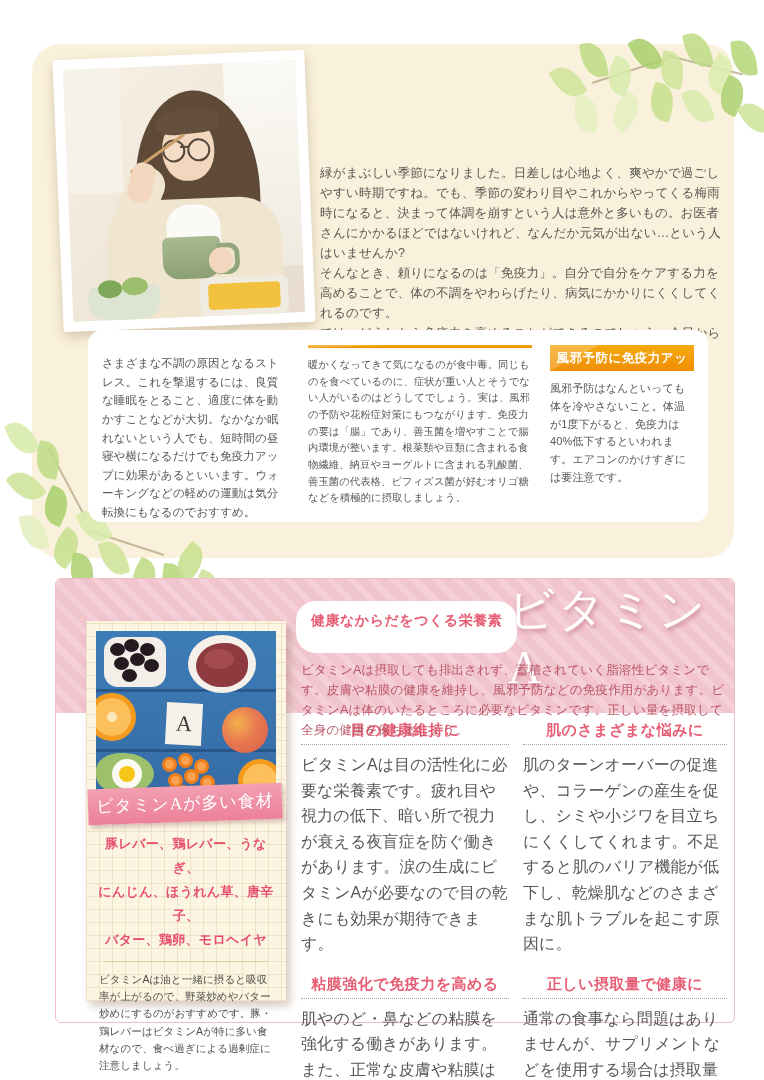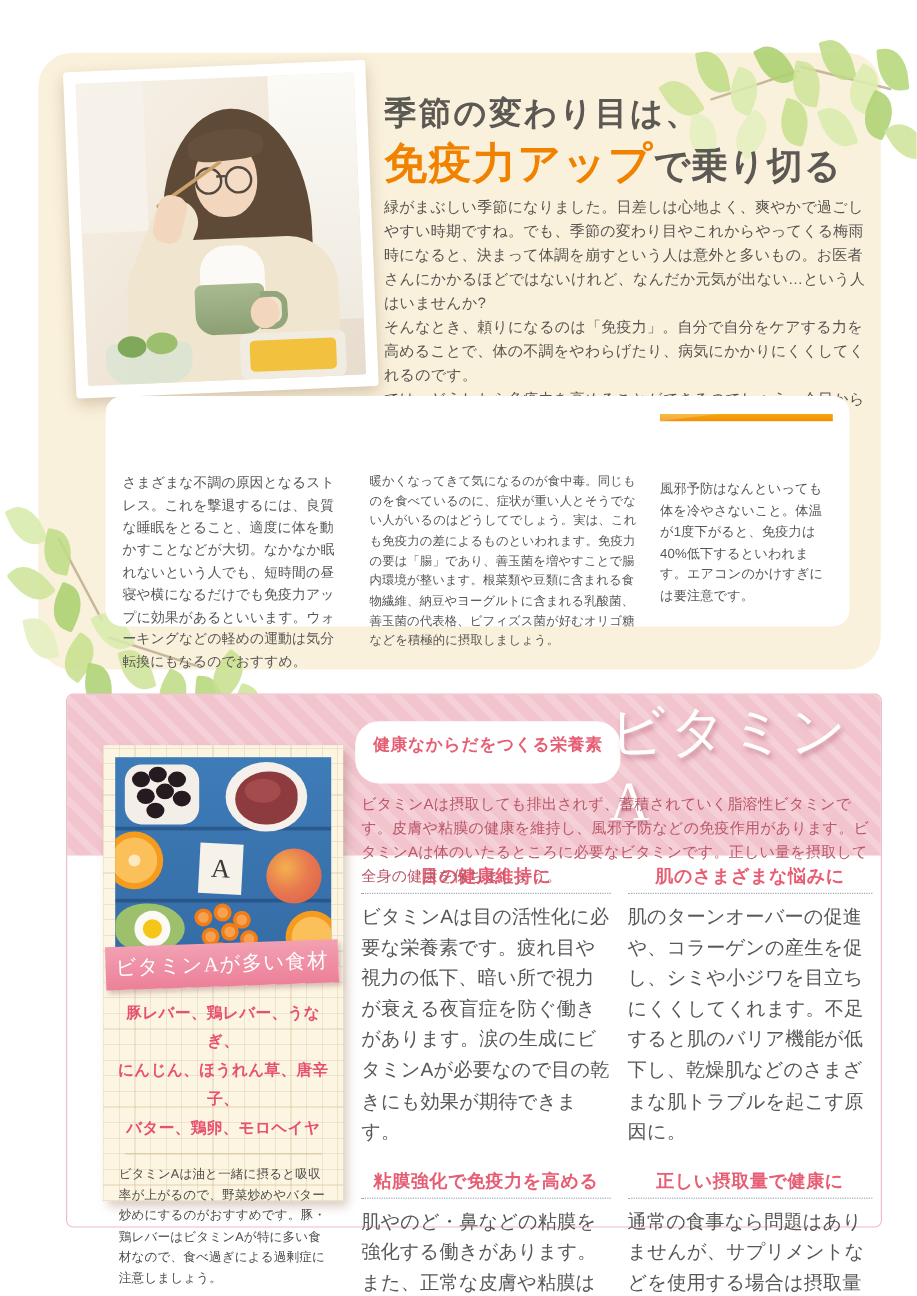--- a/index.html
+++ b/index.html
@@ -56,21 +56,21 @@
   
   .cols-card{position:absolute;left:56px;top:286px;width:620px;height:192px;background:#ffffff;
              border-radius:14px;box-sizing:border-box;padding:15px 14px;display:flex;gap:18px;}
   .col{display:flex;flex-direction:column;}
   .col1{flex:0 0 188px;} .col2{flex:0 0 224px;} .col3{flex:1 1 auto;}
   .badge{position:relative;height:26px;line-height:26px;text-align:center;color:#ffffff;
          font-weight:700;font-size:12.5px;letter-spacing:.5px;
          background:linear-gradient(#f6a90e,#f08e04);margin-bottom:9px;overflow:hidden;}
   .badge::before{content:"";position:absolute;left:0;top:0;width:34%;height:100%;
          background:rgba(255,255,255,.22);clip-path:polygon(0 0,100% 0,0 100%);}
-  .colbody{font-size:11.5px;line-height:1.62;color:#595755;letter-spacing:.1px;margin-top:40px;}
+  .colbody{font-size:11.5px;line-height:1.62;color:#595755;letter-spacing:.1px;}
   .col2 .colbody{font-size:10.3px;} .col3 .colbody{font-size:11px;}
 
   
   .vita-card{position:absolute;left:55px;top:578px;width:680px;height:445px;background:#ffffff;
              border:1px solid #f0bcc8;border-radius:6px;box-sizing:border-box;}
   .pink-band{position:absolute;left:0;top:0;width:100%;height:134px;border-radius:5px 5px 0 0;
              background:#f2c4ce;overflow:hidden;}
   .pink-band::before{content:"";position:absolute;inset:0;
              background:repeating-linear-gradient(45deg,rgba(255,255,255,.20) 0 6px,transparent 6px 15px);}
   .pill{position:absolute;left:240px;top:22px;height:52px;line-height:38px;padding:0 15px;
@@ -193,39 +193,33 @@
         <div class="mugh"></div>
         <div class="hand2"></div>
         <div class="salad"></div>
         <div class="sal1"></div>
         <div class="sal2"></div>
         <div class="ybox"></div>
         <div class="yfill"></div>
       </div>
     </div>
 
-    <div class="title-block">
-      <div class="t-line1">季節の変わり目は、</div>
-      <div class="t-line2">
-        <span class="t-accent">免疫力アップ</span><span class="t-rest">で乗り切る</span>
-      </div>
-    </div>
 
     <p class="intro">緑がまぶしい季節になりました。日差しは心地よく、爽やかで過ごしやすい時期ですね。でも、季節の変わり目やこれからやってくる梅雨時になると、決まって体調を崩すという人は意外と多いもの。お医者さんにかかるほどではないけれど、なんだか元気が出ない…という人はいませんか?
 そんなとき、頼りになるのは「免疫力」。自分で自分をケアする力を高めることで、体の不調をやわらげたり、病気にかかりにくくしてくれるのです。
 では、どうしたら免疫力を高めることができるのでしょう。今日からできる簡単な方法をご紹介します。</p>
 
     <div class="cols-card">
       <div class="col col1">
         <div class="badge">ストレス緩和と免疫力アップ</div>
         <div class="colbody">さまざまな不調の原因となるストレス。これを撃退するには、良質な睡眠をとること、適度に体を動かすことなどが大切。なかなか眠れないという人でも、短時間の昼寝や横になるだけでも免疫力アップに効果があるといいます。ウォーキングなどの軽めの運動は気分転換にもなるのでおすすめ。</div>
       </div>
       <div class="col col2">
         <div class="badge">腸内環境を整えて免疫力アップ</div>
-        <div class="colbody">暖かくなってきて気になるのが食中毒。同じものを食べているのに、症状が重い人とそうでない人がいるのはどうしてでしょう。実は、これも免疫力の差によるものといわれます。免疫力の要は「腸」であり、善玉菌を増やすことで腸内環境が整います。根菜類や豆類に含まれる食物繊維、納豆やヨーグルトに含まれる乳酸菌、善玉菌の代表格、ビフィズス菌が好むオリゴ糖などを積極的に摂取しましょう。</div>
+        <div class="colbody">暖かくなってきて気になるのが食中毒。同じものを食べているのに、症状が重い人とそうでない人がいるのはどうしてでしょう。実は、風邪の予防や花粉症対策にもつながります。免疫力の要は「腸」であり、善玉菌を増やすことで腸内環境が整います。根菜類や豆類に含まれる食物繊維、納豆やヨーグルトに含まれる乳酸菌、善玉菌の代表格、ビフィズス菌が好むオリゴ糖などを積極的に摂取しましょう。</div>
       </div>
       <div class="col col3">
         <div class="badge">風邪予防に免疫力アップ</div>
         <div class="colbody">風邪予防はなんといっても体を冷やさないこと。体温が1度下がると、免疫力は40%低下するといわれます。エアコンのかけすぎには要注意です。</div>
       </div>
     </div>
   </section>
 
   <section class="vita-card">
     <div class="pink-band"></div>

